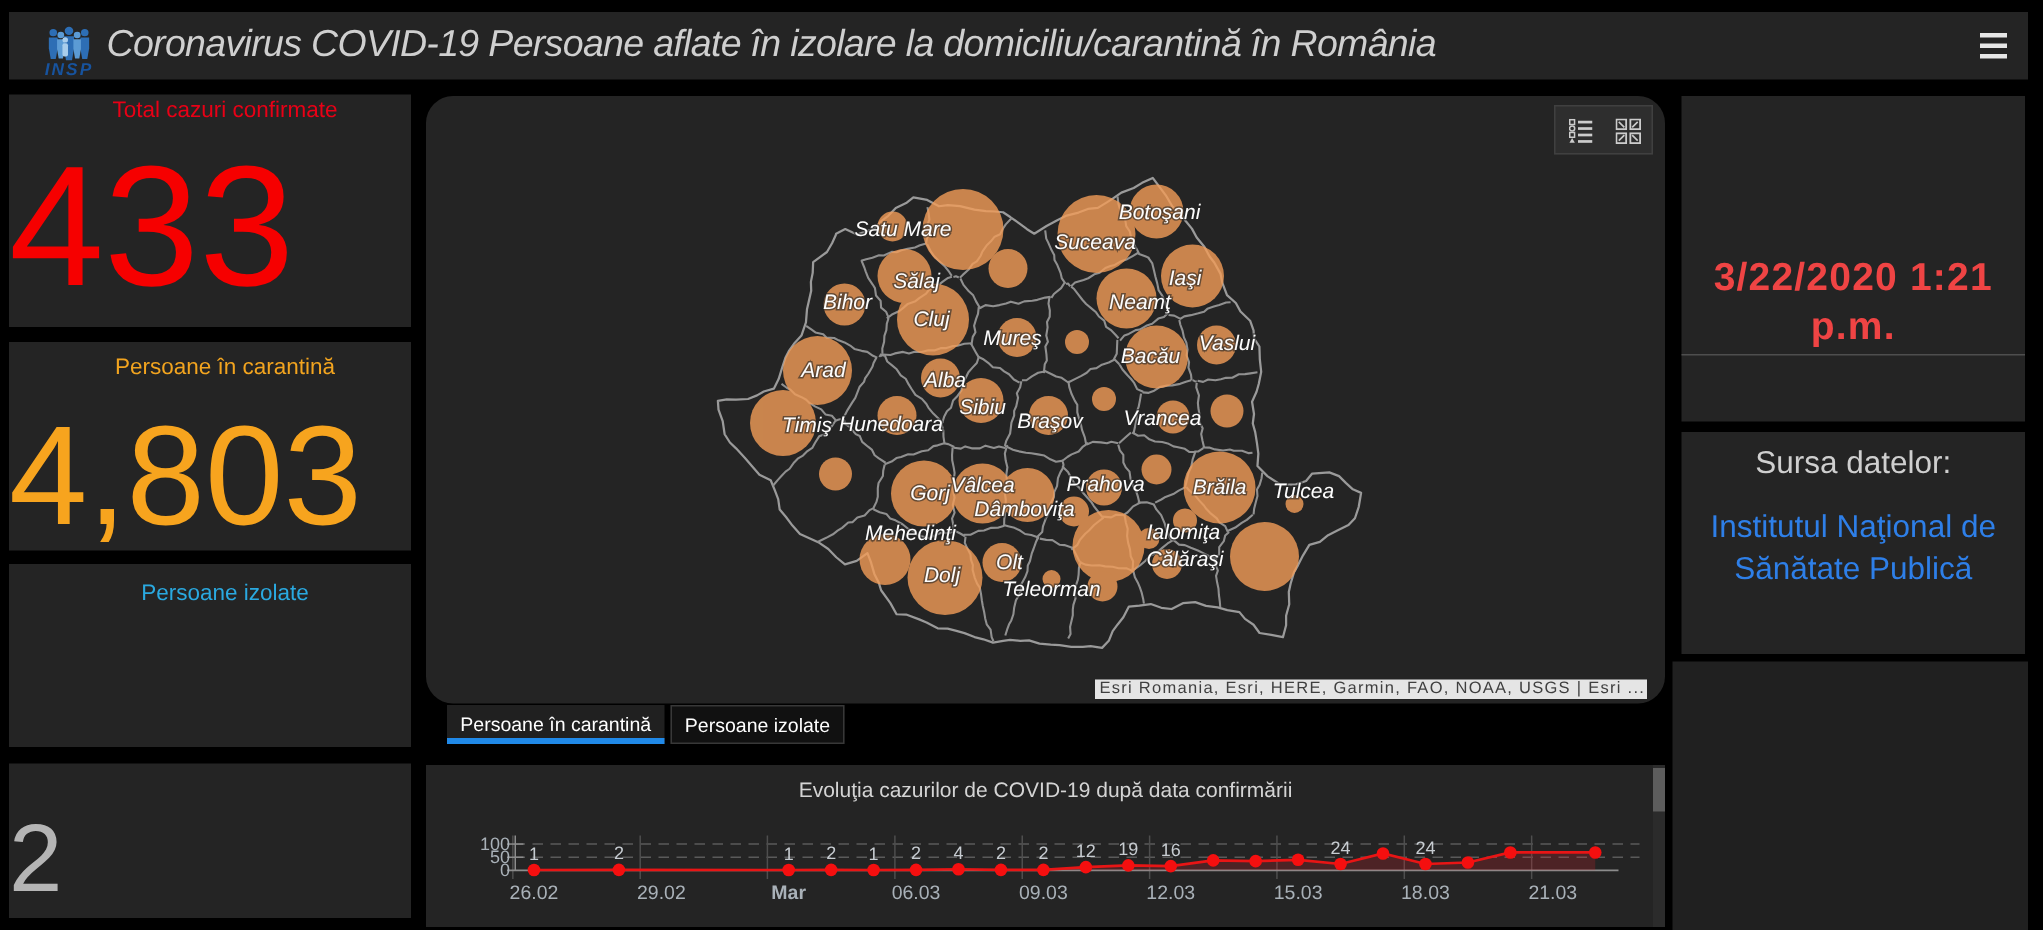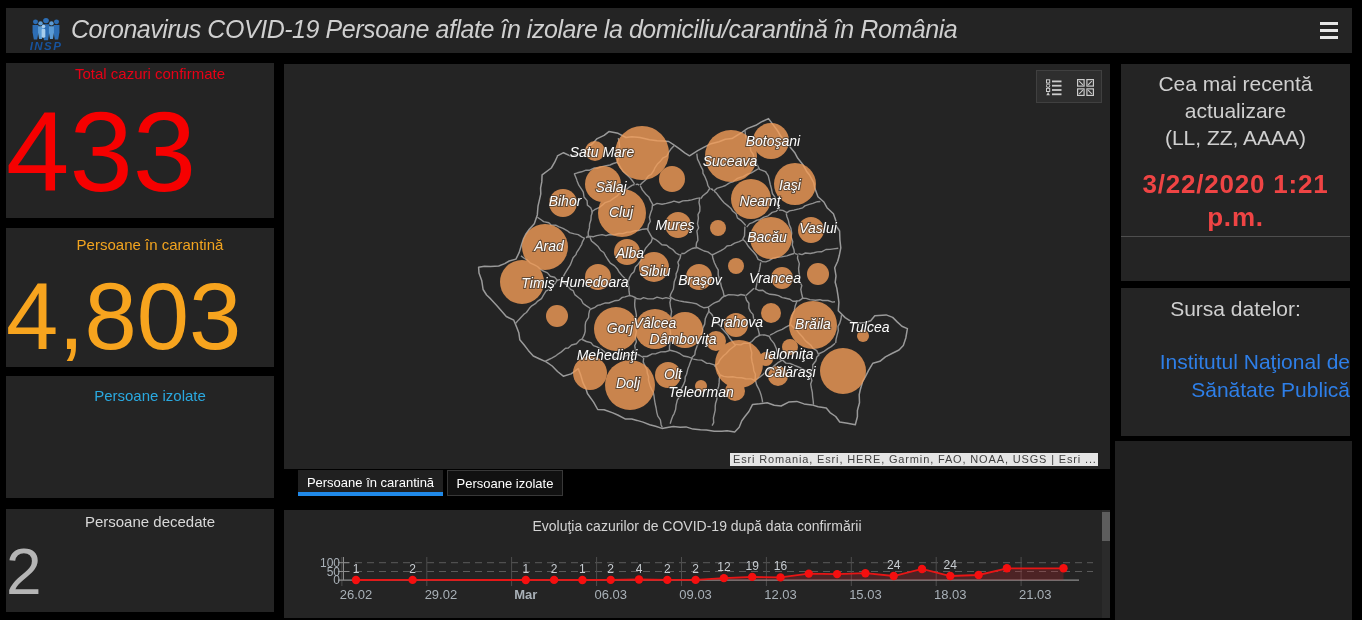--- a/index.html
+++ b/index.html
@@ -51,25 +51,24 @@
   <div class="num" style="top:32px;font-size:114px;line-height:114px;color:#f60000;">433</div>
 </div>
 <div class="p" style="left:6px;top:228px;width:268px;height:139px;">
   <div class="lbl" style="top:8px;color:#f2a41f;">Persoane în carantină</div>
   <div class="num" style="top:42px;font-size:94px;line-height:94px;color:#f7a41e;">4,803</div>
 </div>
 <div class="p" style="left:6px;top:376px;width:268px;height:122px;">
   <div class="lbl" style="top:11px;color:#2aa9e0;">Persoane izolate</div>
 </div>
 <div class="p" style="left:6px;top:509px;width:268px;height:103px;">
-  <div class="lbl" style="top:4px;color:#d8d8d8;">Persoane decedate</div>
   <div class="num" style="top:31px;font-size:64px;line-height:64px;color:#b5b5b5;">2</div>
 </div>
 
-<div class="p" style="left:284px;top:64px;width:826px;height:405px;overflow:hidden;">
+<div class="p" style="left:284px;top:64px;width:826px;height:405px;overflow:hidden;border-radius:18px;">
   <svg width="826" height="405" viewBox="284 64 826 405" style="position:absolute;left:0;top:0;">
 <path d="M557.4 155.8 L563.5 152.7 L571.3 156.4 L583.0 152.4 L587.3 147.6 L592.2 143.9 L597.2 138.6 L604.1 135.4 L608.9 131.6 L618.1 133.3 L626.0 137.5 L631.9 136.7 L640.0 137.4 L649.6 139.8 L657.2 140.8 L663.2 141.0 L668.7 141.5 L673.5 144.7 L679.5 148.9 L684.7 152.8 L689.5 155.8 L697.7 150.7 L704.2 147.1 L711.1 143.7 L719.0 141.7 L725.3 139.3 L731.9 138.6 L737.9 134.9 L742.3 132.1 L747.6 128.4 L755.8 125.3 L761.4 121.9 L768.5 118.6 L772.1 123.4 L777.2 130.2 L781.8 138.0 L786.9 141.8 L790.3 147.2 L794.6 152.4 L797.8 158.3 L803.0 164.7 L806.5 171.2 L809.5 175.0 L813.7 182.6 L814.9 188.6 L818.0 196.7 L823.9 202.0 L827.0 207.7 L833.4 213.8 L835.7 220.2 L836.0 225.6 L839.6 231.0 L839.9 239.8 L840.8 247.9 L839.2 255.8 L837.7 261.2 L834.7 267.8 L836.0 276.0 L835.2 282.3 L836.8 288.1 L838.0 295.6 L838.9 302.4 L838.3 310.7 L845.1 317.6 L853.7 323.1 L863.9 322.9 L870.7 320.7 L874.8 315.7 L886.2 314.9 L892.7 317.4 L897.2 321.9 L901.9 326.2 L907.4 328.6 L905.8 338.0 L903.3 345.5 L899.0 350.0 L891.9 353.5 L885.4 356.8 L879.9 361.3 L872.9 363.2 L868.7 370.2 L865.3 376.9 L862.7 381.4 L860.4 389.2 L859.2 394.7 L859.5 402.8 L857.4 410.5 L857.4 416.8 L855.3 424.8 L847.5 423.2 L839.7 422.0 L835.7 416.5 L830.0 412.6 L826.3 408.1 L818.2 406.8 L811.8 404.9 L804.0 403.9 L796.8 401.4 L788.6 402.1 L781.1 406.0 L774.2 405.2 L767.2 402.7 L759.6 403.8 L752.6 404.4 L748.9 411.5 L745.1 416.3 L741.8 420.8 L739.2 427.2 L734.7 431.9 L727.1 430.8 L721.9 431.2 L714.2 431.3 L706.4 430.1 L700.5 429.8 L693.0 429.1 L686.0 426.9 L680.2 427.2 L673.4 426.6 L668.7 427.2 L662.0 428.4 L655.6 426.2 L649.7 424.7 L643.0 422.1 L637.0 420.4 L631.8 419.1 L625.1 418.9 L617.7 415.0 L612.8 412.9 L604.1 409.7 L597.7 409.5 L593.6 402.1 L587.4 393.5 L585.8 388.3 L582.9 382.6 L580.5 374.4 L578.3 368.7 L571.1 373.9 L563.3 376.2 L557.5 371.5 L552.2 366.0 L546.2 361.9 L539.2 358.7 L533.3 356.0 L528.3 350.4 L524.0 344.7 L519.8 339.7 L518.8 332.7 L516.7 327.3 L513.8 320.2 L506.3 316.5 L501.1 310.5 L496.5 305.2 L490.7 298.9 L486.6 295.0 L483.1 289.5 L481.8 280.8 L479.0 273.1 L478.6 267.2 L484.5 266.2 L490.7 266.4 L498.7 266.0 L504.7 263.6 L509.2 261.0 L515.9 259.1 L519.1 252.7 L521.4 245.2 L523.6 238.5 L526.1 233.7 L529.3 229.2 L534.3 223.7 L537.3 214.9 L538.0 206.2 L539.1 201.3 L540.8 193.9 L540.6 187.9 L541.8 181.9 L542.1 174.8 L551.3 168.0 L554.7 162.2 L557.2 156.7 Z" fill="#242424" stroke="#9a9a9a" stroke-width="1.5" stroke-linejoin="round"></path>
 <polyline points="765.5,171.7 768.2,175.6 769.3,180.2 770.3,184.5 771.5,188.9 772.4,193.5 774.9,197.2 776.7,201.3 777.4,204.2 779.4,208.9" fill="none" stroke="#909090" stroke-width="1.4" stroke-linejoin="round"></polyline>
 <polyline points="820.4,201.5 817.4,201.7 812.8,203.3 809.2,204.4 804.9,205.9 802.7,207.8 798.9,208.9 793.9,210.1 789.5,210.9 786.6,212.8" fill="none" stroke="#909090" stroke-width="1.4" stroke-linejoin="round"></polyline>
 <polyline points="787.0,212.6 782.8,210.4 779.0,210.0" fill="none" stroke="#909090" stroke-width="1.4" stroke-linejoin="round"></polyline>
 <polyline points="616.7,358.1 611.6,356.6 609.0,354.0 605.6,352.7 601.7,349.5 597.0,346.9 593.4,345.6 590.9,342.6 586.4,341.5 582.2,339.5" fill="none" stroke="#909090" stroke-width="1.4" stroke-linejoin="round"></polyline>
 <polyline points="582.8,338.6 579.7,340.1 576.4,343.7 571.6,345.0 568.3,348.1 565.5,348.3 561.4,351.9 558.4,353.8 555.3,356.2 551.7,358.1 548.8,359.5 545.0,361.3" fill="none" stroke="#909090" stroke-width="1.4" stroke-linejoin="round"></polyline>
 <polyline points="521.0,255.9 524.5,258.5 527.0,259.8 530.0,262.8 534.4,264.8 537.5,266.5 539.8,268.8 543.6,271.1 547.5,272.9 550.3,276.3 554.6,277.2 557.4,280.4" fill="none" stroke="#909090" stroke-width="1.4" stroke-linejoin="round"></polyline>
 <polyline points="557.4,279.8 554.7,284.0 552.2,286.5 549.9,289.5 546.1,290.9 543.3,295.3 541.5,298.6 537.8,301.1 535.3,303.7 531.8,305.8 529.4,308.3 526.4,312.5 523.7,314.4 521.1,317.2 518.6,319.9 515.3,323.8" fill="none" stroke="#909090" stroke-width="1.4" stroke-linejoin="round"></polyline>
 <polyline points="556.7,280.6 558.8,279.9 560.6,279.4" fill="none" stroke="#909090" stroke-width="1.4" stroke-linejoin="round"></polyline>
@@ -338,21 +337,20 @@
 <text x="695.6" y="599" class="cdate">09.03</text>
 <text x="780.5" y="599" class="cdate">12.03</text>
 <text x="865.4" y="599" class="cdate">15.03</text>
 <text x="950.3" y="599" class="cdate">18.03</text>
 <text x="1035.2" y="599" class="cdate">21.03</text>
 </svg>
 <div style="position:absolute;left:1102px;top:510px;width:8px;height:108px;background:#2b2b2b;"></div>
 <div style="position:absolute;left:1102px;top:512px;width:8px;height:29px;background:#5d5d5d;"></div>
 
 <div class="p" style="left:1121px;top:64px;width:229px;height:217px;">
-  <div style="position:absolute;top:6px;width:100%;text-align:center;font-size:21px;line-height:27px;color:#cfcfcf;">Cea mai recentă<br>actualizare<br>(LL, ZZ, AAAA)</div>
   <div style="position:absolute;top:104px;width:100%;text-align:center;font-size:26px;letter-spacing:0.8px;line-height:33px;font-weight:bold;color:#ef4444;">3/22/2020 1:21<br>p.m.</div>
   <div style="position:absolute;top:172px;left:0;width:100%;height:1px;background:#4e4e4e;"></div>
 </div>
 <div class="p" style="left:1121px;top:288px;width:229px;height:148px;">
   <div style="position:absolute;top:9px;width:100%;text-align:center;font-size:21px;color:#cfcfcf;">Sursa datelor:</div>
-  <div style="position:absolute;top:60px;width:100%;text-align:right;font-size:21px;line-height:28px;color:#2e7fe8;">Institutul Naţional de<br>Sănătate Publică</div>
+  <div style="position:absolute;top:50px;width:100%;text-align:center;font-size:21px;line-height:28px;color:#2e7fe8;">Institutul Naţional de<br>Sănătate Publică</div>
 </div>
 <div class="p" style="left:1115px;top:441px;width:237px;height:179px;background:#202020;"></div>
 
 </body></html>

